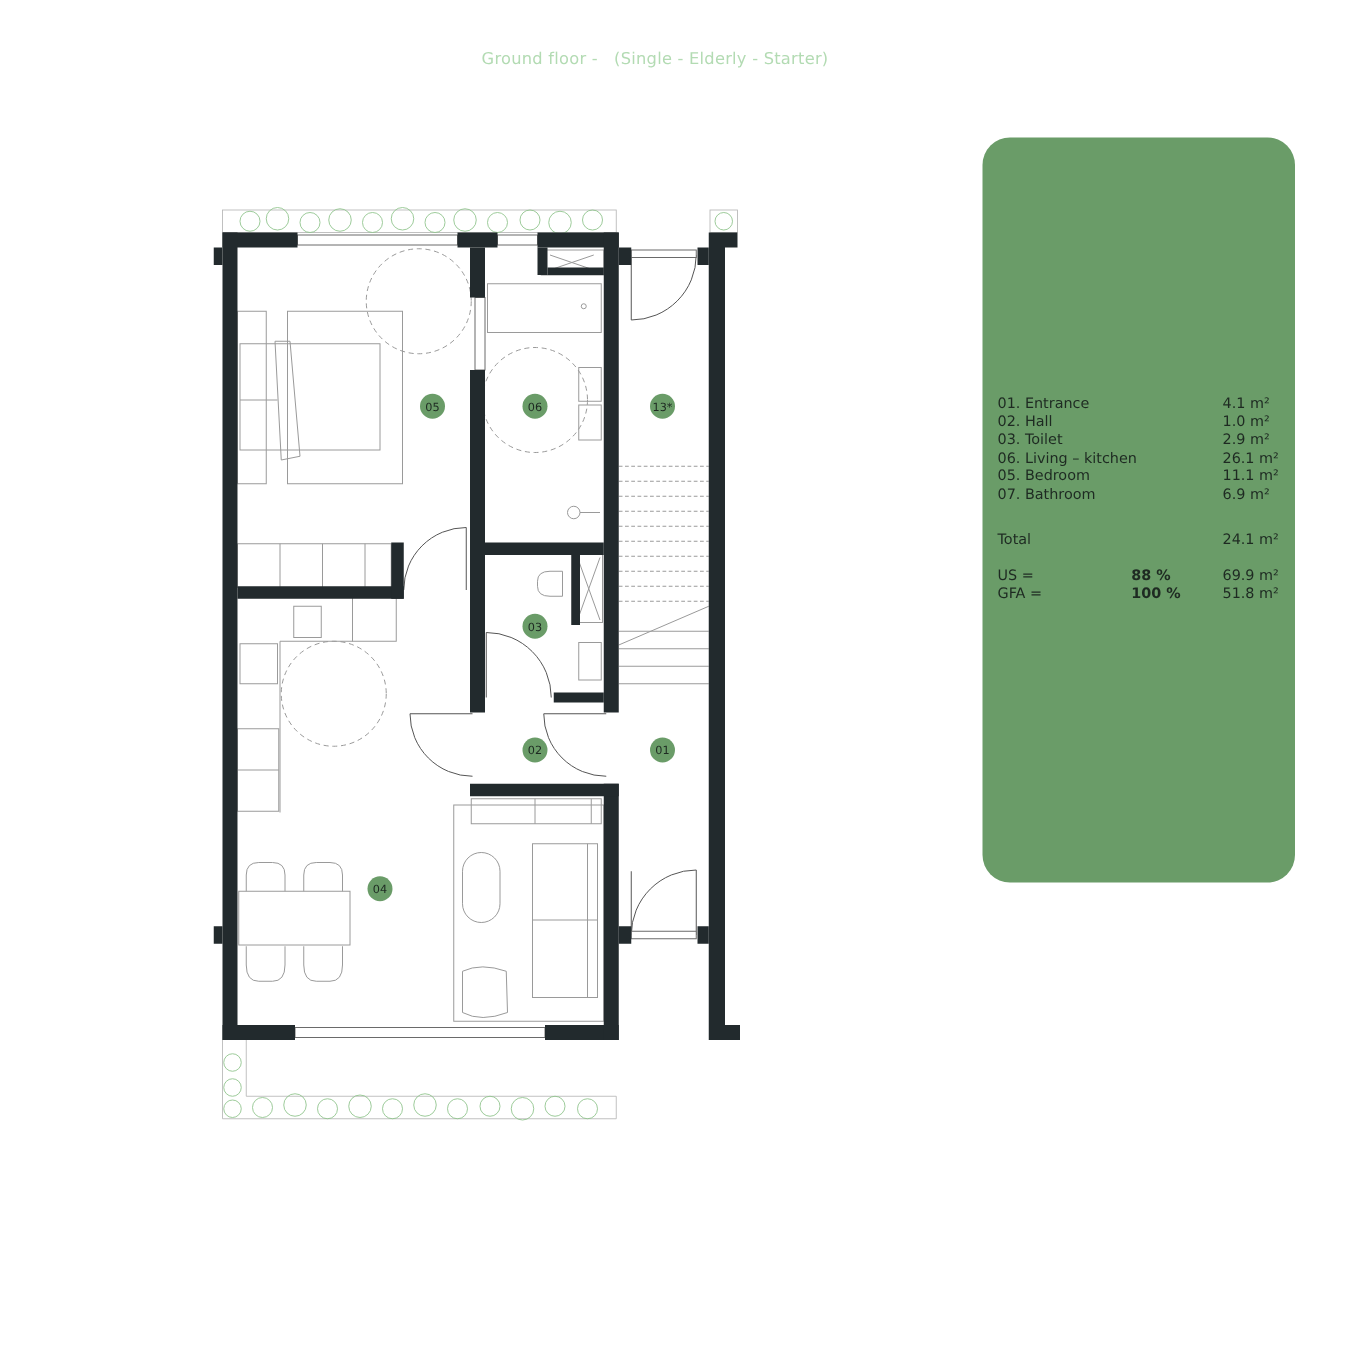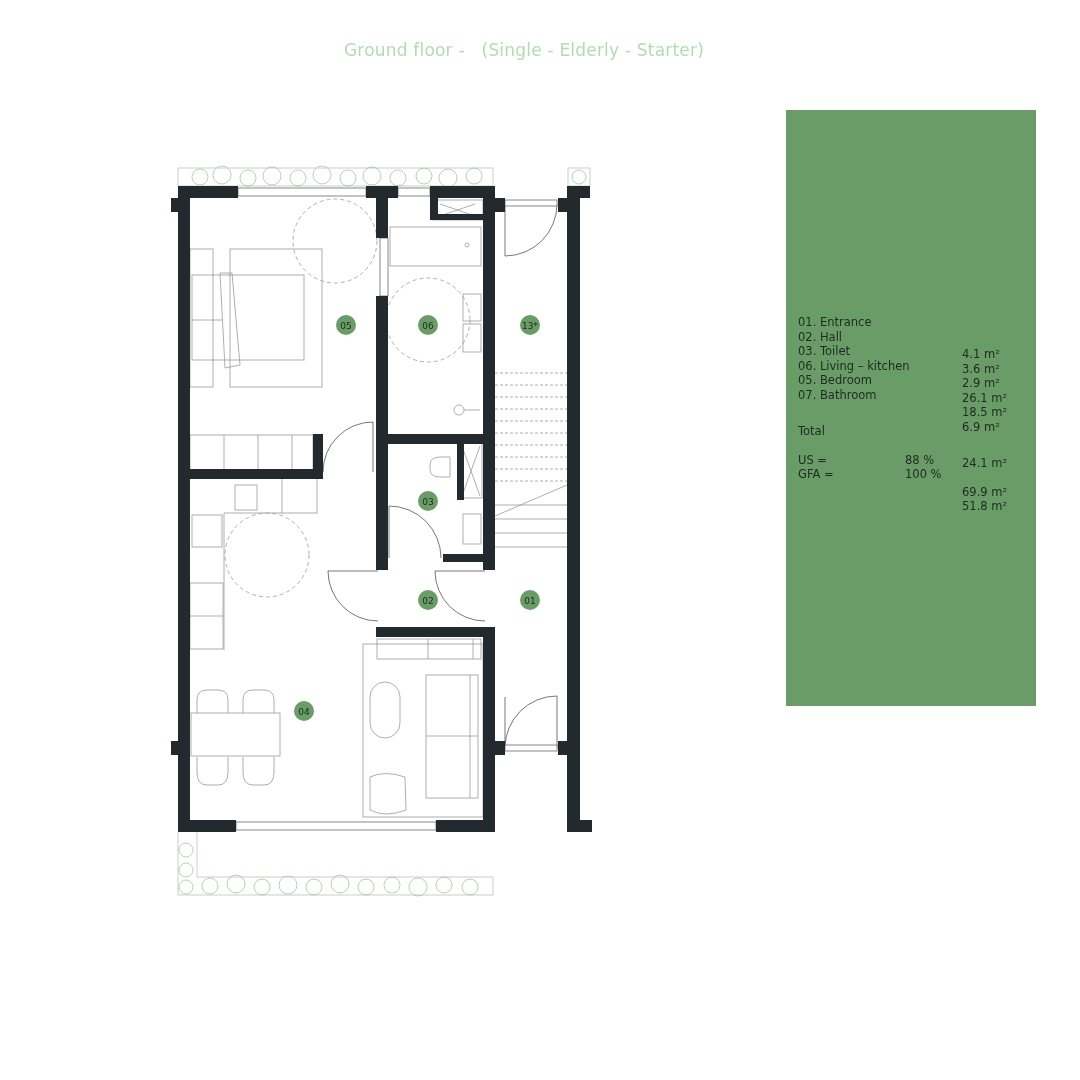--- a/index.html
+++ b/index.html
@@ -1,24 +1,24 @@
 <!DOCTYPE html>
 <html><head>
 <meta charset="utf-8">
 <style>
   html,body{margin:0;padding:0;background:#ffffff;}
   body{width:1080px;height:1080px;position:relative;overflow:hidden;font-family:"DejaVu Sans","Liberation Sans",sans-serif;}
-  .title{position:absolute;left:0;top:40px;width:1048px;text-align:center;font-size:17px;color:#b3dbb3;letter-spacing:0.2px;white-space:pre;}
+  .title{position:absolute;left:0;top:40px;width:1048px;text-align:center;font-size:13px;color:#b3dbb3;letter-spacing:0.2px;white-space:pre;}
   .plan{position:absolute;left:0;top:0;width:1080px;height:1080px;}
-  .panel{position:absolute;left:786px;top:110px;width:250px;height:596px;background:#6a9c68;}
+  .panel{position:absolute;left:786px;top:110px;width:250px;height:596px;background:#6a9c68;border-radius:22px;}
   .legend{position:absolute;left:12px;top:205px;width:228px;font-size:11.5px;color:#1e2a22;line-height:14.5px;}
   .row{display:flex;position:relative;height:14.5px;}
   .row .lbl{position:absolute;left:0;}
-  .row .pct{position:absolute;left:107px;}
-  .row .area{position:absolute;left:164px;margin-top:32px;}
+  .row .pct{position:absolute;left:107px;font-weight:bold;}
+  .row .area{position:absolute;left:180px;}
   .gap1{height:22px;}
   .gap2{height:14px;}
   .tag{font-size:9px;fill:#1e2a22;font-family:"DejaVu Sans","Liberation Sans",sans-serif;}
 </style>
 </head>
 <body>
 
 <div class="title">Ground floor -   (Single - Elderly - Starter)</div>
 
 <svg class="plan" viewBox="0 0 1080 1080" xmlns="http://www.w3.org/2000/svg">
@@ -214,33 +214,33 @@
 </svg>
 
 <div class="panel">
   <div class="legend">
     <div class="row">
       <span class="lbl">01.  Entrance</span>
       <span class="area">4.1 m²</span>
     </div>
     <div class="row">
       <span class="lbl">02. Hall</span>
-      <span class="area">3.6 m²</span>
+      <span class="area">1.0 m²</span>
     </div>
     <div class="row">
       <span class="lbl">03. Toilet</span>
       <span class="area">2.9 m²</span>
     </div>
     <div class="row">
       <span class="lbl">06. Living – kitchen</span>
       <span class="area">26.1 m²</span>
     </div>
     <div class="row">
       <span class="lbl">05. Bedroom</span>
-      <span class="area">18.5 m²</span>
+      <span class="area">11.1 m²</span>
     </div>
     <div class="row">
       <span class="lbl">07. Bathroom</span>
       <span class="area">6.9 m²</span>
     </div>
     <div class="gap1"></div>
     <div class="row">
       <span class="lbl">Total</span>
       <span class="area">24.1 m²</span>
     </div>

